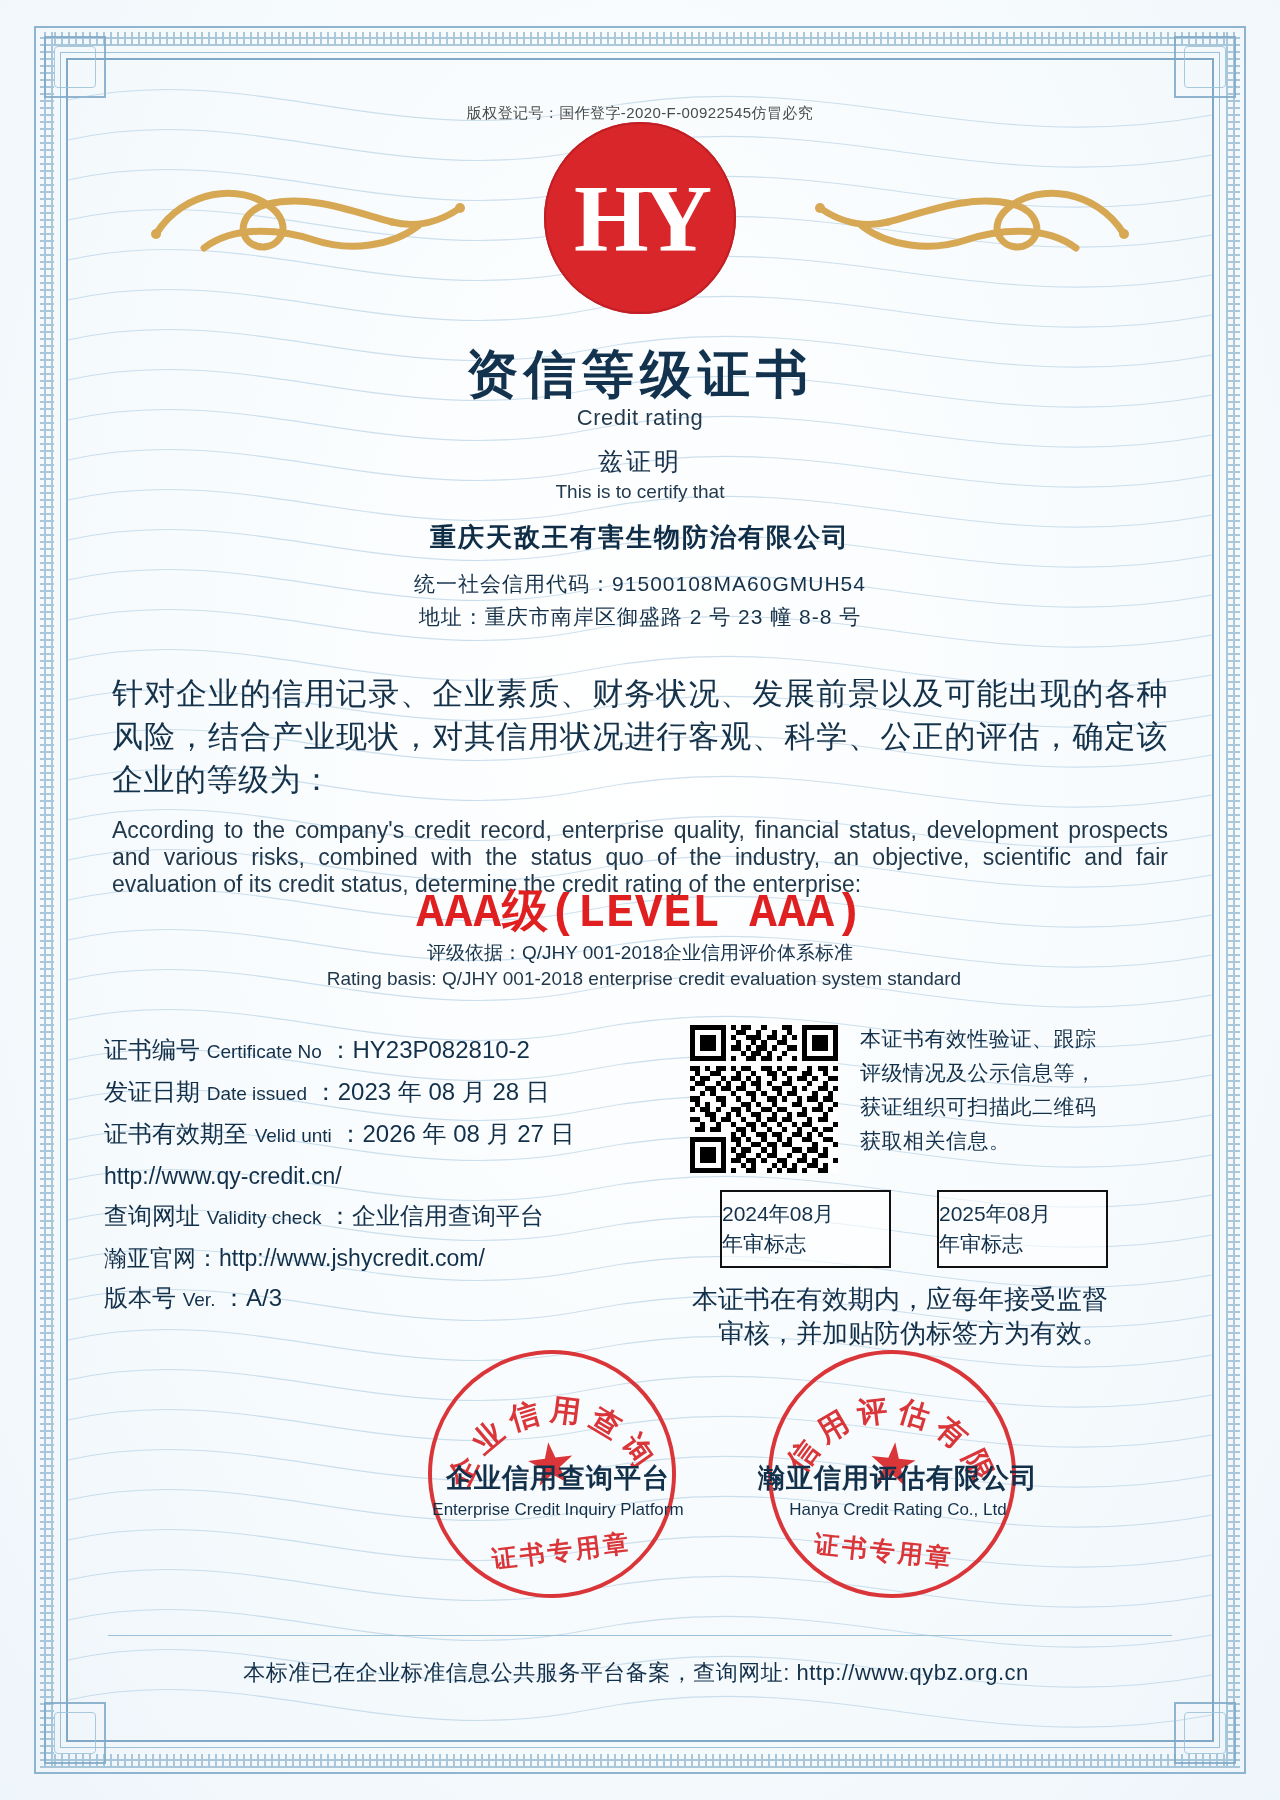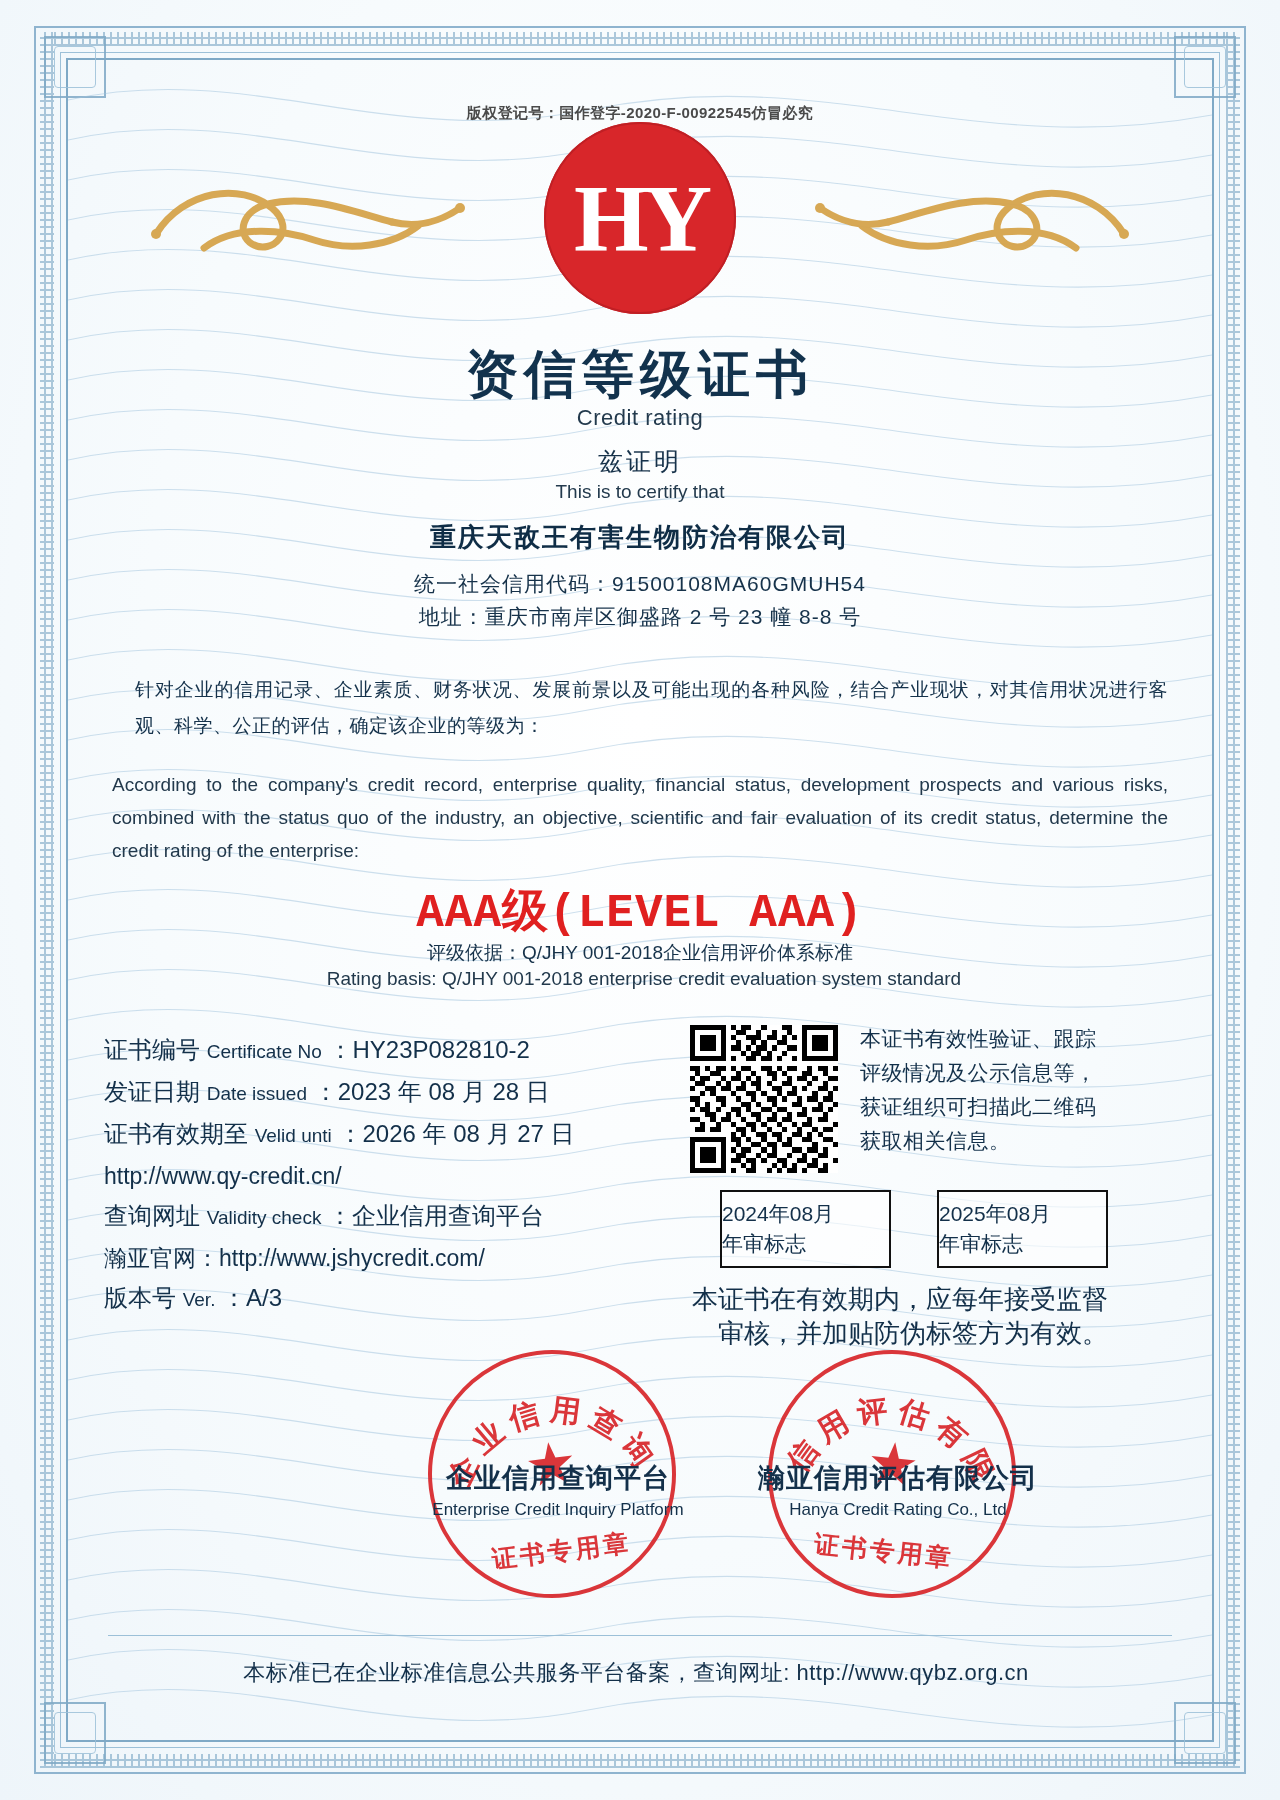--- a/index.html
+++ b/index.html
@@ -70,21 +70,20 @@
   
   .content{
     position:absolute;left:68px;top:60px;right:68px;bottom:60px;
     box-sizing:border-box;
   }
   .copyright{
     position:absolute;top:44px;left:0;right:0;
     text-align:center;
     font-size:15px;color:#4a4a4a;
     letter-spacing:.4px;
-    font-weight:bold;
   }
   .logo-wrap{
     position:absolute;top:62px;left:0;right:0;height:200px;
   }
   .logo{
     position:absolute;left:50%;top:0;transform:translateX(-50%);
     width:192px;height:192px;border-radius:50%;
     background:#d8262a;
     box-shadow:0 0 0 2px #c01f24 inset;
   }
@@ -128,27 +127,26 @@
   }
   .addr{
     position:absolute;top:543px;left:0;right:0;text-align:center;
     font-size:21px;color:#16324a;letter-spacing:1px;
   }
 
   .para{
     position:absolute;top:612px;left:44px;right:44px;
   }
   .para-cn{
-    font-size:19px;line-height:36px;color:#15324b;text-align:justify;
+    font-size:31px;line-height:43px;color:#15324b;text-align:justify;
     letter-spacing:.5px;
-    margin-left:23px;
   }
   .para-en{
-    margin-top:24px;
-    font-size:19px;line-height:33px;color:#22394c;text-align:justify;
+    margin-top:16px;
+    font-size:23px;line-height:27px;color:#22394c;text-align:justify;
   }
 
   .level{
     position:absolute;top:820px;left:0;right:0;text-align:center;
     font-size:46px;font-weight:bold;color:#e02020;letter-spacing:1px;font-family:Liberation Mono, monospace;
   }
   .basis-cn{
     position:absolute;top:880px;left:0;right:0;text-align:center;
     font-size:19px;color:#16324a;
   }

